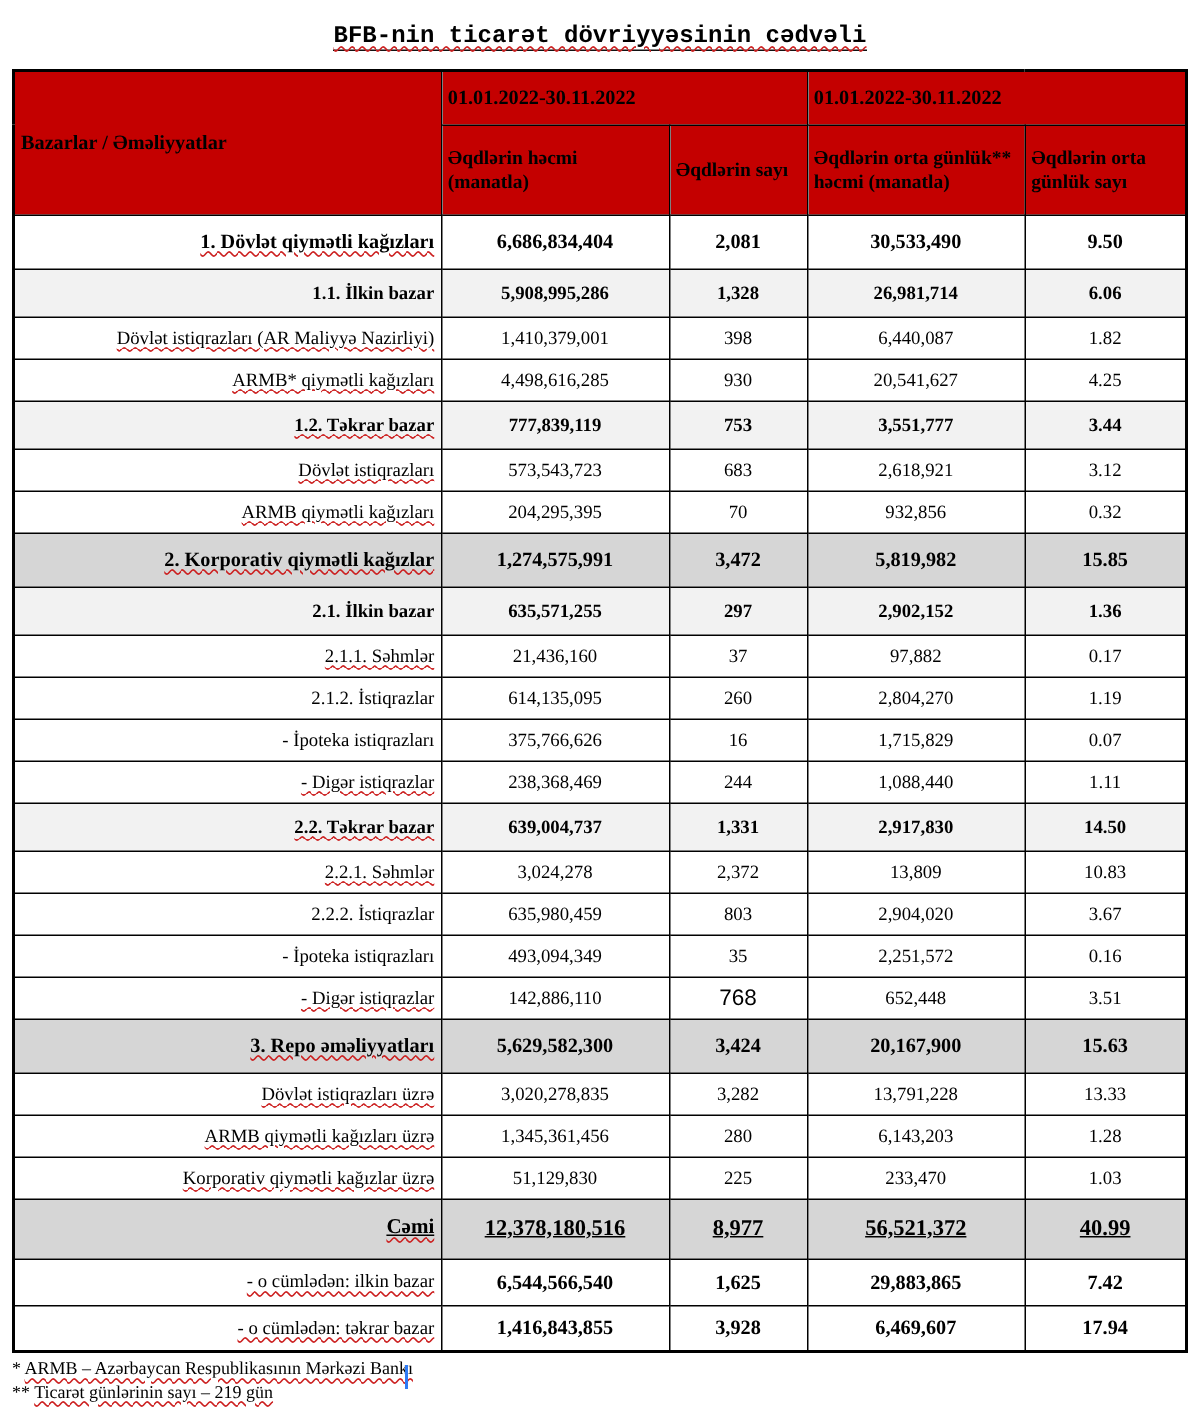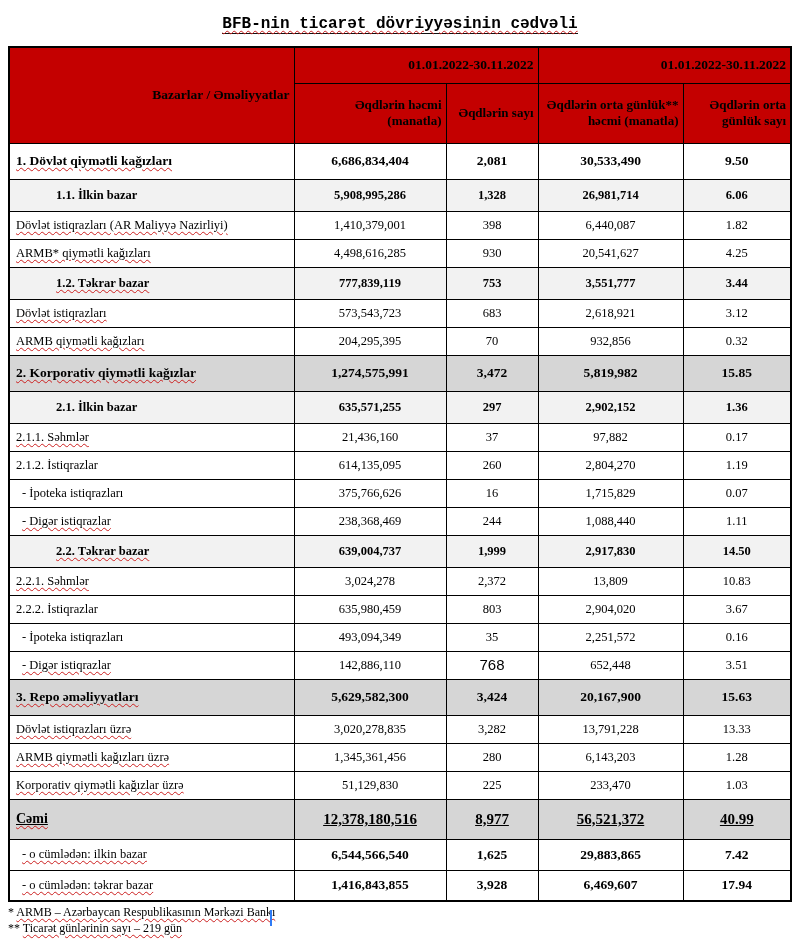--- a/index.html
+++ b/index.html
@@ -47,21 +47,21 @@
   .bfb-table th,.bfb-table td{
     border:1px solid #000;
     padding:1px 4px;
     overflow:hidden;
     white-space:nowrap;
   }
   thead th{
     background:var(--header-bg);
     color:#000;
     font-weight:bold;
-    text-align:right;
+    text-align:left;
     vertical-align:middle;
   }
   tr.hrow1{height:36px;}
   tr.hrow1 th{font-size:13.5px;}
   tr.hrow2{height:60px;}
   tr.hrow2 th{font-size:13px;line-height:1.25;white-space:normal;}
   th.corner{font-size:14px;white-space:normal;}
   
   .r-section{height:36px;}
   .r-section td{font-weight:bold;font-size:13.5px;}
@@ -74,21 +74,21 @@
   .r-total td.c-label{font-size:14px;}
   .r-total td.c-num{font-size:15px;}
   .r-totalsub{height:31px;padding-left:22px;}
   .r-totalsub td.c-label{font-size:12.5px;}
   .r-totalsub td.c-num{font-weight:bold;font-size:13.5px;}
   
   .bg-gray td{background:var(--gray);}
   .bg-light td{background:var(--light);}
   .bg-white td{background:#ffffff;}
   
-  td.c-label{text-align:left;}
+  td.c-label{text-align:right;}
   td.c-num{text-align:center;}
   td.ind-0{padding-left:6px;}
   td.ind-1{padding-left:46px;}
   td.ind-2{padding-left:12px;}
   .alt-num{
     font-family:"Liberation Sans", sans-serif;
     font-size:15px;
     font-weight:normal;
   }
   .footnotes{
@@ -224,21 +224,21 @@
         <tr class="r-normal bg-white">
           <td class="c-label ind-2"><span class="wavy">- Digər istiqrazlar</span></td>
           <td class="c-num"><span>238,368,469</span></td>
           <td class="c-num"><span>244</span></td>
           <td class="c-num"><span>1,088,440</span></td>
           <td class="c-num"><span>1.11</span></td>
         </tr>
         <tr class="r-subsection bg-light">
           <td class="c-label ind-1"><span class="wavy">2.2. Təkrar bazar</span></td>
           <td class="c-num"><span>639,004,737</span></td>
-          <td class="c-num"><span>1,999</span></td>
+          <td class="c-num"><span>1,331</span></td>
           <td class="c-num"><span>2,917,830</span></td>
           <td class="c-num"><span>14.50</span></td>
         </tr>
         <tr class="r-normal bg-white">
           <td class="c-label ind-0"><span class="wavy">2.2.1. Səhmlər</span></td>
           <td class="c-num"><span>3,024,278</span></td>
           <td class="c-num"><span>2,372</span></td>
           <td class="c-num"><span>13,809</span></td>
           <td class="c-num"><span>10.83</span></td>
         </tr>

